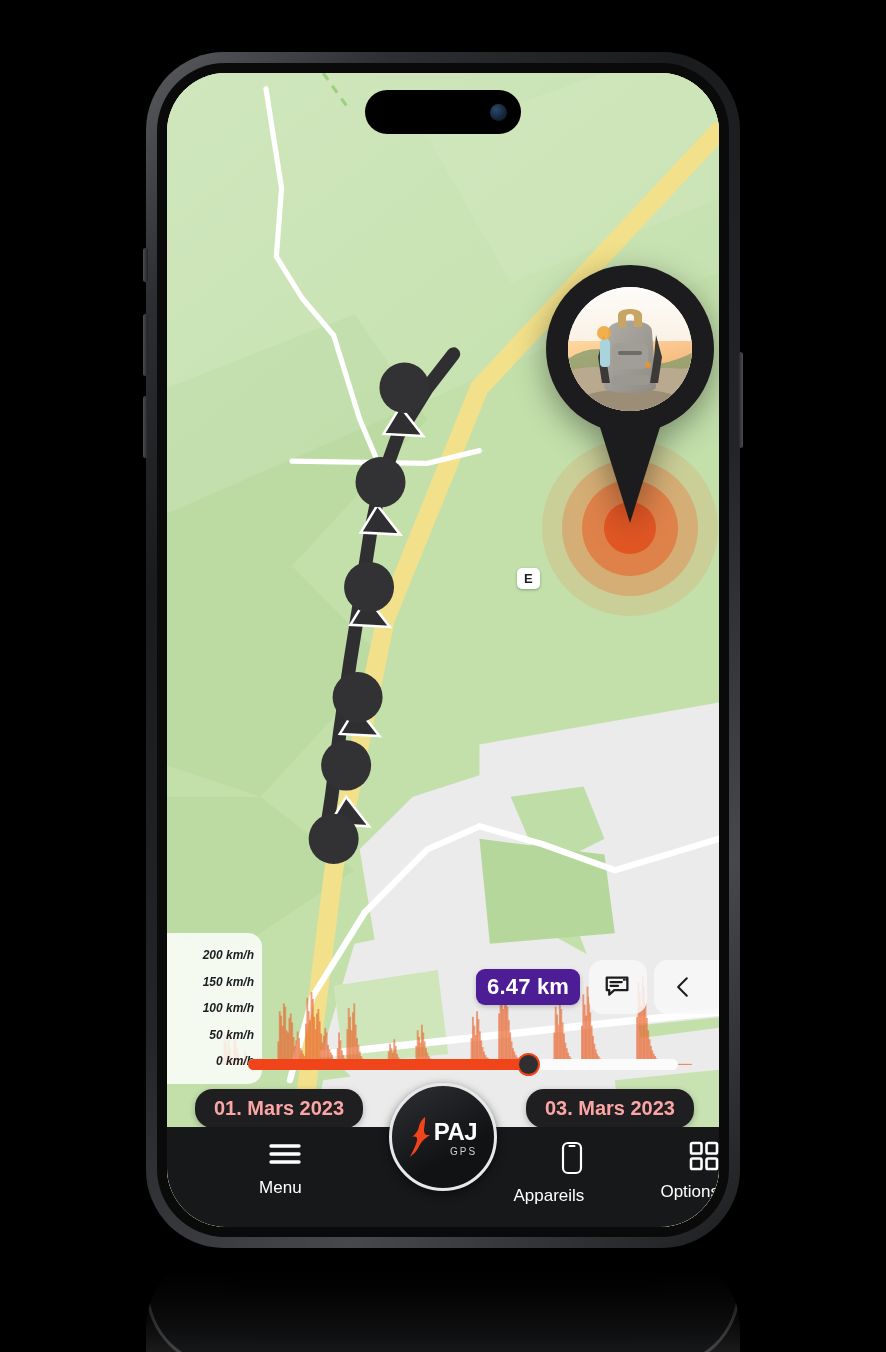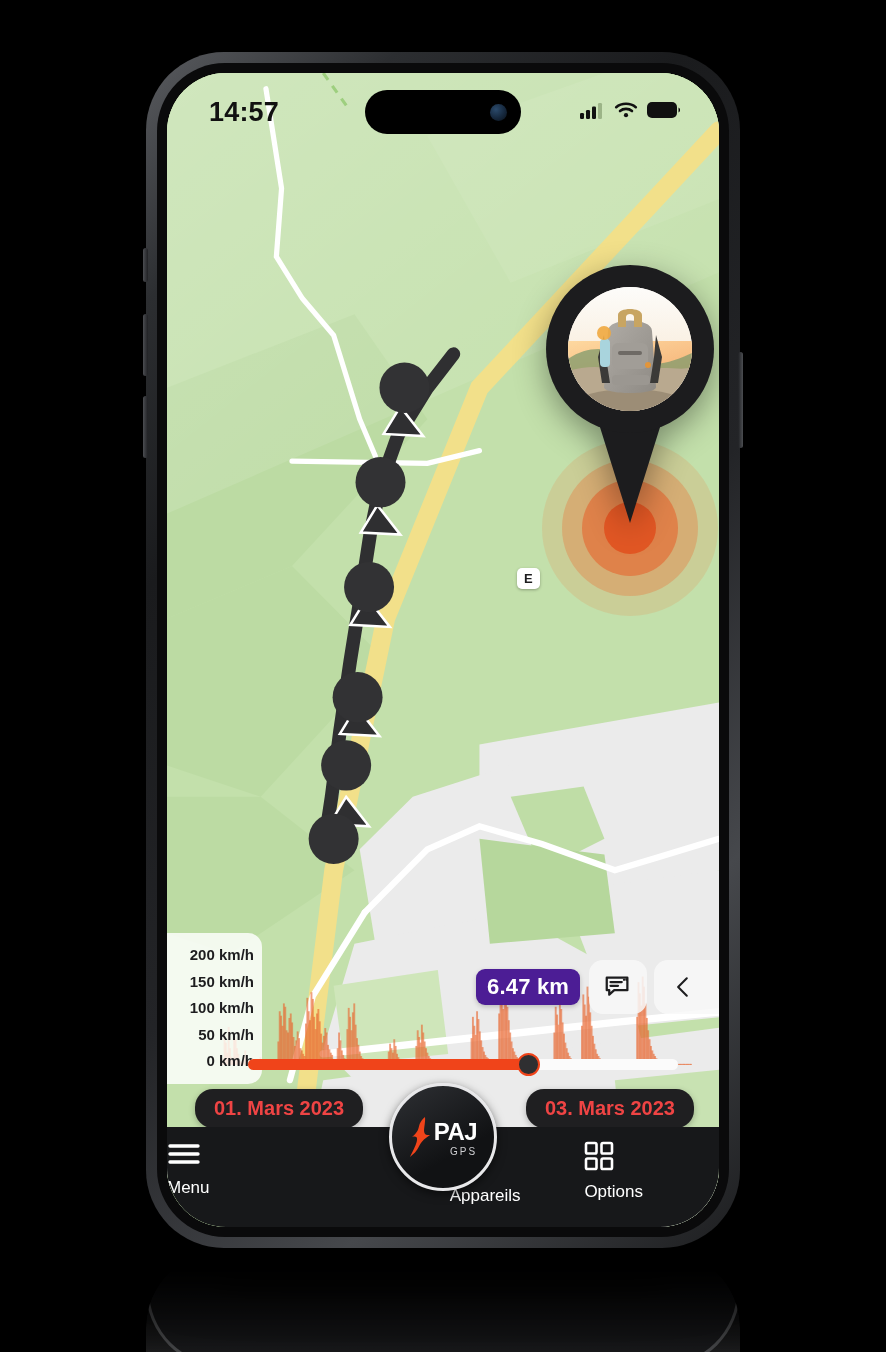--- a/index.html
+++ b/index.html
@@ -105,21 +105,21 @@
     font-size:13px; font-weight:700; color:#1d1d1f;
     box-shadow:0 1px 3px rgba(0,0,0,.3);
   }
 
   
   .speed-legend {
     position:absolute; left:-2px; top:860px; width:97px; z-index:20;
     background:rgba(255,255,255,.82); border-radius:0 14px 14px 0;
     padding:9px 8px 9px 4px; text-align:right;
   }
-  .speed-legend div { font-size:15px; font-weight:600; color:#1d1d1f; line-height:26.5px; white-space:nowrap; }
+  .speed-legend div { font-size:12px; font-weight:600; color:#1d1d1f; line-height:26.5px; white-space:nowrap;font-style:italic; }
 
   
   .dist-badge {
     position:absolute; left:309px; top:896px; z-index:22;
     background:#4c1d95; color:#fff; border-radius:9px;
     padding:5px 11px; font-size:22px; font-weight:700; letter-spacing:.2px;
     box-shadow:0 2px 5px rgba(0,0,0,.2);
   }
 
   
@@ -138,41 +138,41 @@
   .slider { position:absolute; left:81px; top:983px; width:430px; height:16px; z-index:26; }
   .slider .track { position:absolute; left:0; top:3px; width:100%; height:11px;
                    background:#fbfbfb; border-radius:6px; }
   .slider .fill { position:absolute; left:0; top:3px; width:66.5%; height:11px;
                   background:#f0441a; border-radius:6px; }
   .slider .knob { position:absolute; left:62.5%; top:-3px; width:23px; height:23px;
                   border-radius:50%; background:#2f2f31; border:2px solid #f0441a; }
 
   
   .date-chip {
-    position:absolute; z-index:24; background:#1f1f21; color:#ef4444;
+    position:absolute; z-index:24; background:#1f1f21; color:#fca5a5;
     border-radius:18px; padding:8px 19px; font-size:20px; font-weight:600;
     box-shadow:0 2px 6px rgba(0,0,0,.25);
   }
   .date-left { left:28px; top:1016px; }
   .date-right { right:25px; top:1016px; }
 
   
   .refresh-chip {
     position:absolute; left:-2px; top:1076px; z-index:24;
     background:rgba(248,248,248,.78); border-radius:0 10px 10px 0;
     padding:9px 18px 9px 14px; display:flex; align-items:center; gap:18px;
   }
   .refresh-chip .rtext { font-size:20px; color:#2b2b2d; }
 
   
   .navbar {
     position:absolute; left:0; bottom:0; width:100%; height:100px; z-index:28;
     background:#17181a; display:flex; align-items:flex-start; padding-top:14px;
   }
-  .nav-item { flex:1; display:flex; flex-direction:column; align-items:flex-start; gap:7px; }
+  .nav-item { flex:1; display:flex; flex-direction:column; align-items:flex-end; gap:7px; }
   .nav-item .nlabel { font-size:17px; color:#fff; }
   .nav-spacer { flex:1.1; }
   .paj-logo {
     position:absolute; left:50%; transform:translateX(-50%); top:-44px;
     width:108px; height:108px; border-radius:50%;
     background:linear-gradient(150deg,#2e3034,#111214 65%);
     border:3px solid #e8e8ea;
     display:flex; align-items:center; justify-content:center; gap:1px;
     box-shadow:0 3px 10px rgba(0,0,0,.55);
   }
@@ -700,46 +700,20 @@
         <div class="refresh-chip">
           <span>
             <svg width="21" height="21" viewBox="0 0 24 24" fill="none" stroke="#2b2b2d" stroke-width="1.9" stroke-linecap="round">
               <path d="M19.5 12a7.5 7.5 0 1 1-2.6-5.7"></path>
               <path d="M19.6 3.2 L17.3 6.8 L13.9 6.1"></path>
             </svg>
           </span>
           <span class="rtext">08 secondes</span>
         </div>
 
-        <div class="statusbar">
-          <div class="clock">14:57</div>
-          <div class="status-icons">
-            <span>
-              <svg width="25" height="18" viewBox="0 0 25 18">
-                <rect x="0" y="12" width="4" height="6" rx="1.2" fill="#111"></rect>
-                <rect x="6" y="9" width="4" height="9" rx="1.2" fill="#111"></rect>
-                <rect x="12" y="5.5" width="4" height="12.5" rx="1.2" fill="#111"></rect>
-                <rect x="18" y="2" width="4" height="16" rx="1.2" fill="#9cb487"></rect>
-              </svg>
-            </span>
-            <span>
-              <svg width="24" height="18" viewBox="0 0 24 18" fill="none" stroke="#111">
-                <path d="M2.2 6.2 C7.5 1.6 16.5 1.6 21.8 6.2" stroke-width="2.6" stroke-linecap="round"></path>
-                <path d="M6 10 C9.3 7.2 14.7 7.2 18 10" stroke-width="2.6" stroke-linecap="round"></path>
-                <circle cx="12" cy="14.2" r="2.1" fill="#111" stroke="none"></circle>
-              </svg>
-            </span>
-            <span>
-              <svg width="34" height="18" viewBox="0 0 34 18">
-                <rect x="0" y="1" width="30" height="16" rx="5" fill="#111"></rect>
-                <path d="M31.5 6.5 C33.6 7.2 33.6 10.8 31.5 11.5 Z" fill="#111"></path>
-              </svg>
-            </span>
-          </div>
-        </div>
 
         <div class="dynamic-island">
           <div class="di-cam"></div>
         </div>
 
         <div class="navbar">
           <div class="nav-item">
             <span>
               <svg width="34" height="26" viewBox="0 0 34 26" stroke="#fff" stroke-width="3.4" stroke-linecap="round">
                 <path d="M3 5h28M3 13h28M3 21h28"></path>

